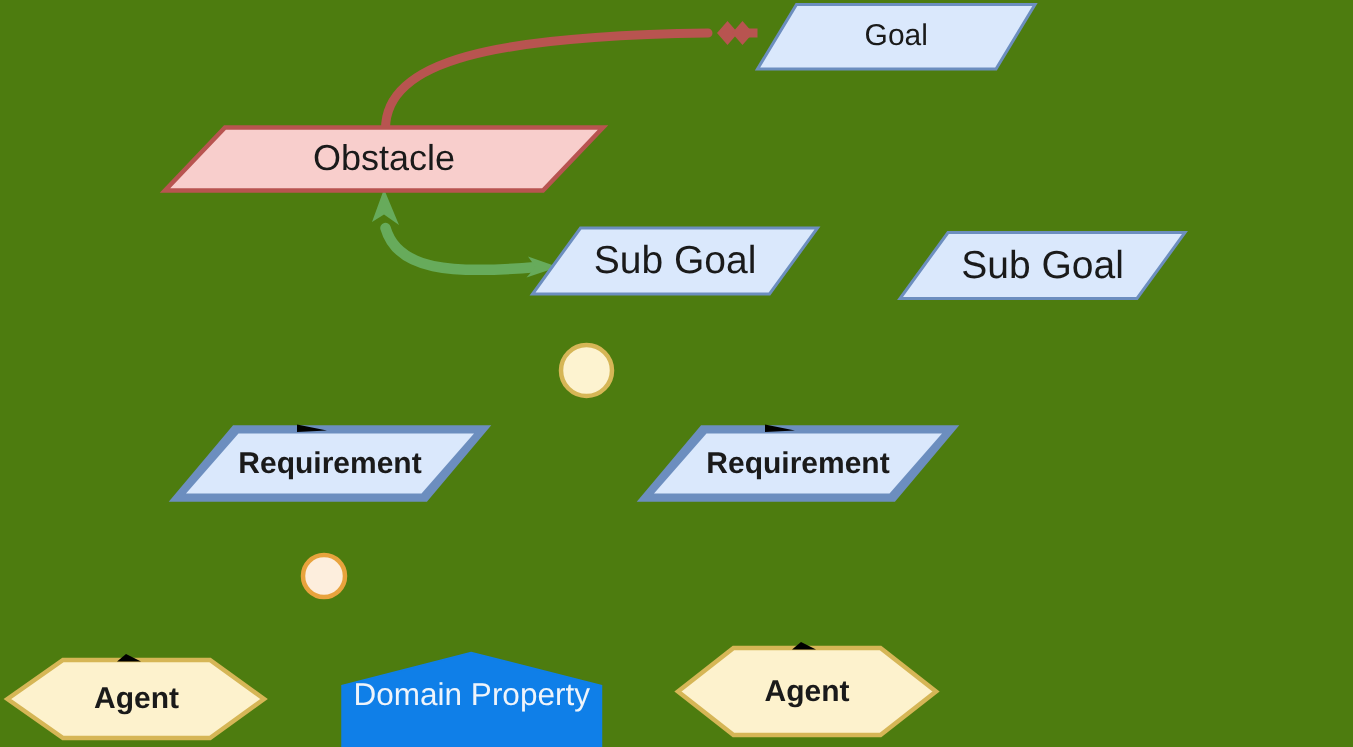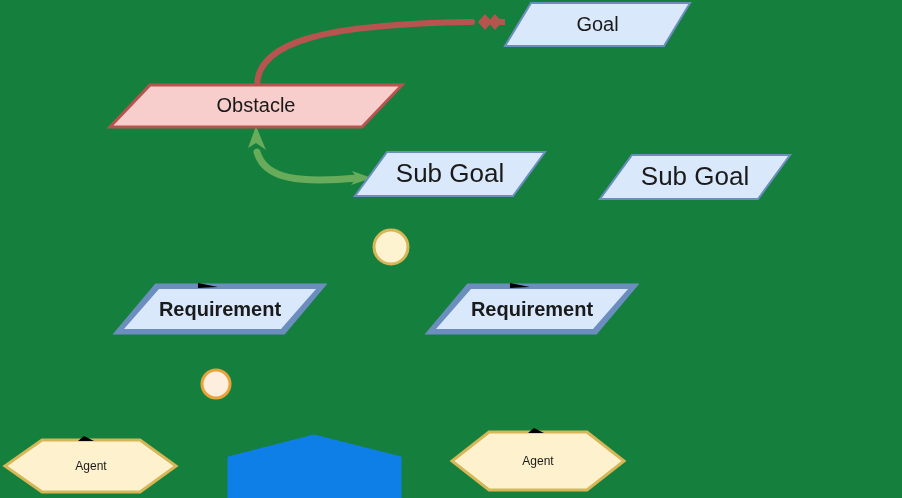--- a/index.html
+++ b/index.html
@@ -5,21 +5,21 @@
 <style>
   html, body {
     margin: 0;
     padding: 0;
     background: #000000;
   }
   #canvas {
     position: relative;
     width: 902px;
     height: 498px;
-    background: #15803d;
+    background: #4d7c0f;
     overflow: hidden;
     font-family: "Liberation Sans", sans-serif;
   }
   #svg-layer {
     position: absolute;
     left: 0;
     top: 0;
     width: 902px;
     height: 498px;
   }
@@ -27,24 +27,24 @@
     position: absolute;
     display: flex;
     align-items: center;
     justify-content: center;
     pointer-events: none;
     white-space: nowrap;
     color: #1a1a1a;
     font-family: "Liberation Sans", sans-serif;
   }
   .lbl-goal      { font-size: 20px; }
-  .lbl-obstacle  { font-size: 20px; }
+  .lbl-obstacle  { font-size: 24px; }
   .lbl-subgoal   { font-size: 26px; }
   .lbl-req       { font-size: 20px; font-weight: bold; }
-  .lbl-agent     { font-size: 12px; }
+  .lbl-agent     { font-size: 20px; font-weight: bold; }
   .lbl-domprop   { font-size: 21px; color: #eef4fb; }
 </style>
 </head>
 <body>
 
 <div id="canvas">
 
   <svg id="svg-layer" viewBox="0 0 902 498" xmlns="http://www.w3.org/2000/svg">
 
     <g>
@@ -131,14 +131,15 @@
   <div class="node-label lbl-subgoal" style="left:600px; top:153px; width:190px; height:46px;">Sub Goal</div>
 
   <div class="node-label lbl-req" style="left:120px; top:286px; width:200px; height:46px;">Requirement</div>
 
   <div class="node-label lbl-req" style="left:432px; top:286px; width:200px; height:46px;">Requirement</div>
 
   <div class="node-label lbl-agent" style="left:5px; top:440px; width:172px; height:52px;">Agent</div>
 
   <div class="node-label lbl-agent" style="left:452px; top:432px; width:172px; height:58px;">Agent</div>
 
+  <div class="node-label lbl-domprop" style="left:228px; top:444px; width:173px; height:40px;">Domain Property</div>
 
 </div>
 
 </body></html>

